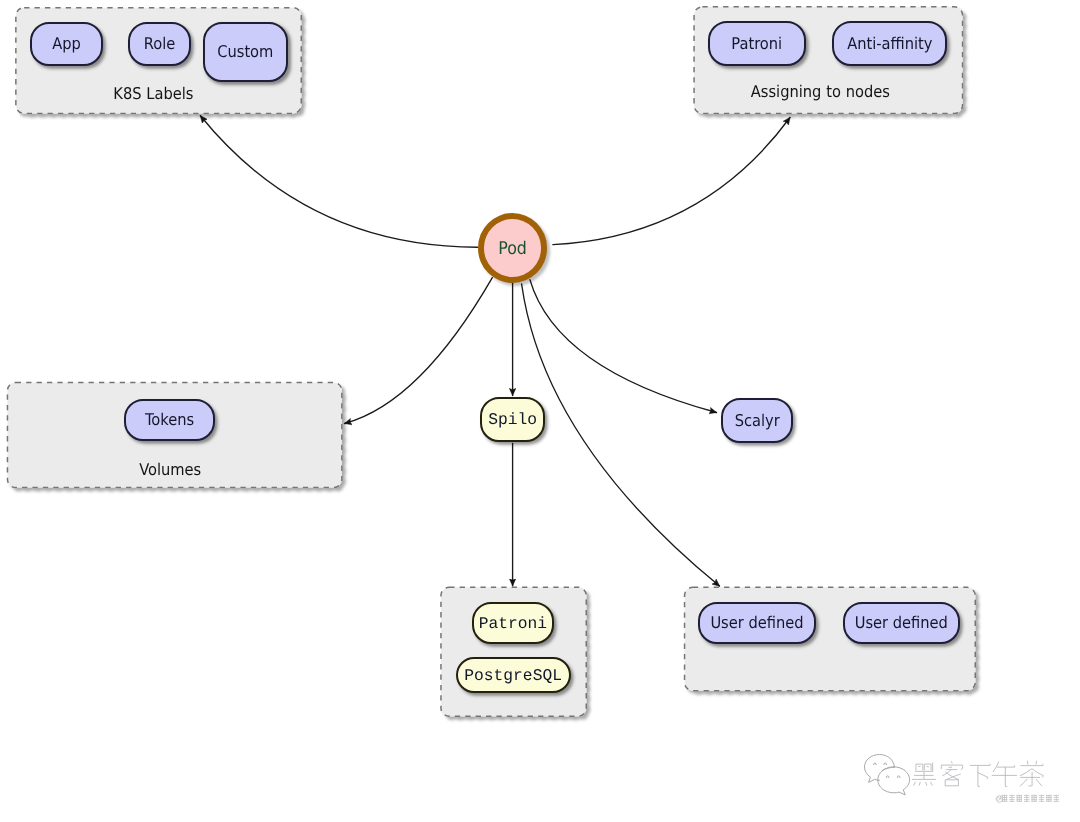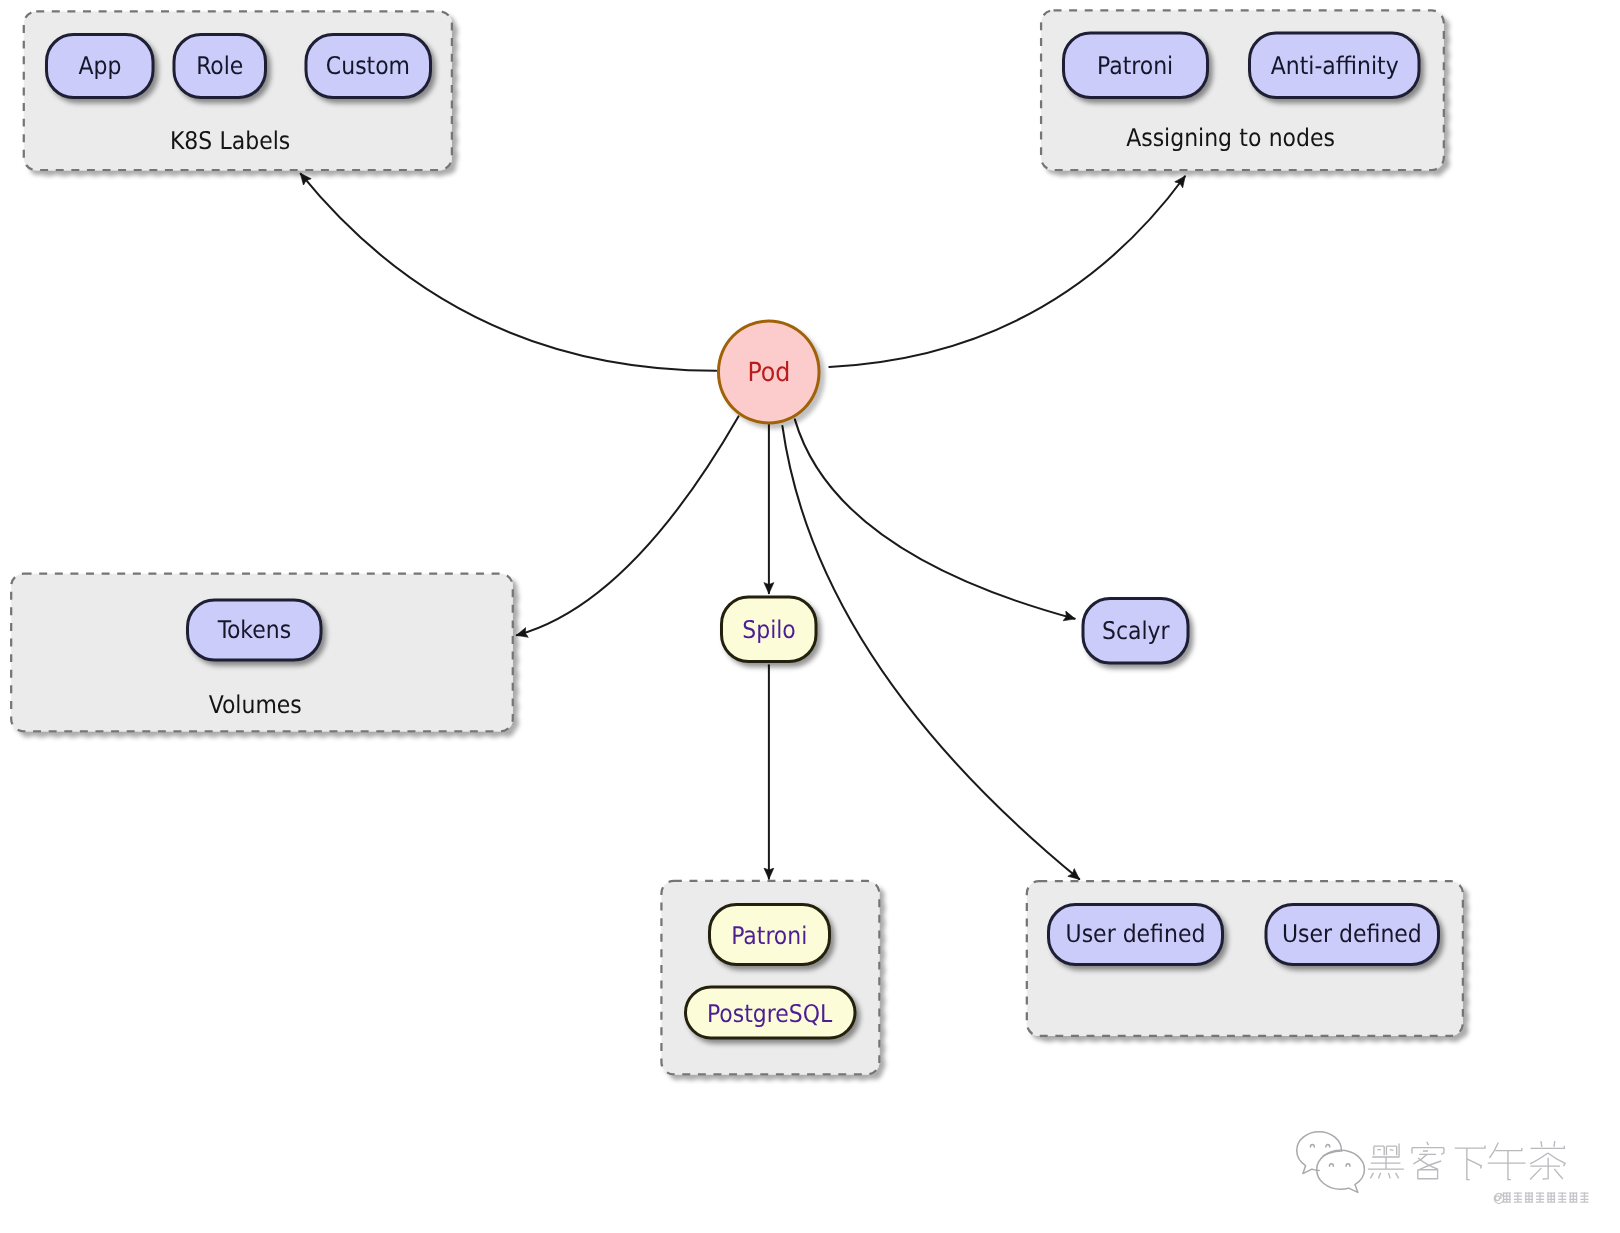--- a/index.html
+++ b/index.html
@@ -9,24 +9,24 @@
        -webkit-font-smoothing:antialiased;text-rendering:geometricPrecision;}
   #stage{position:relative;width:1080px;height:822px;background:#fff;}
   svg.layer{position:absolute;left:0;top:0;width:1080px;height:822px;pointer-events:none;}
   .grp-label{position:absolute;text-align:center;color:#141414;font-size:16.3px;
              white-space:nowrap;word-spacing:0.2px;}
   .node{position:absolute;box-sizing:border-box;display:flex;align-items:center;
         justify-content:center;border:2px solid #1e1e30;border-radius:19px;
         font-size:16.3px;color:#1b1b2e;white-space:nowrap;
         box-shadow:2.5px 2.8px 3.2px rgba(0,0,0,0.42);}
   .node.purple{background:#ccccfa;border-color:#1e1e35;color:#16162b;}
-  .node.yellow{background:#fcfcd8;border-color:#23210d;color:#4c1d95;}
+  .node.yellow{background:#fcfcd8;border-color:#23210d;color:#0f172a;font-family:Liberation Mono, monospace;}
   .pod{position:absolute;box-sizing:border-box;border-radius:50%;
-       background:#fccccc;border:2px solid #a16207;display:flex;align-items:center;
-       justify-content:center;font-size:17.6px;color:#b91c1c;padding-top:2px;
+       background:#fccccc;border:6px solid #a16207;display:flex;align-items:center;
+       justify-content:center;font-size:17.6px;color:#14532d;padding-top:2px;
        box-shadow:3px 3px 3px rgba(0,0,0,0.25);}
 </style>
 </head>
 <body>
 
 <div id="stage">
 
   <svg class="layer" viewBox="0 0 1080 822">
     <defs>
       <filter id="softshadow" x="-20%" y="-20%" width="150%" height="150%">
@@ -51,22 +51,22 @@
       <path d="M552.9,244.6 Q702,237 790,117.5" marker-end="url(#ah)"></path>
       <path d="M492.3,277.6 Q420,403 344.5,423.5" marker-end="url(#ah)"></path>
       <path d="M512.6,283.2 L512.6,395.5" marker-end="url(#ah)"></path>
       <path d="M529.9,279.6 Q556,369 716.5,412.5" marker-end="url(#ah)"></path>
       <path d="M521.6,284 Q544,442 719.5,586.1" marker-end="url(#ah)"></path>
       <path d="M512.6,443.5 L512.6,585.8" marker-end="url(#ah)"></path>
     </g>
   </svg>
 
   <div class="node purple" style="left:29.7px;top:21.8px;width:73.8px;height:44px">App</div>
-  <div class="node purple" style="left:115px;top:21.8px;width:63px;height:44px">Role</div>
-  <div class="node purple" style="left:202.8px;top:21.8px;width:85px;height:44px">Custom</div>
+  <div class="node purple" style="left:128px;top:21.8px;width:63px;height:44px">Role</div>
+  <div class="node purple" style="left:202.8px;top:21.8px;width:85px;height:60px">Custom</div>
   <div class="grp-label" style="left:-46.6px;top:84px;width:400px">K8S Labels</div>
 
   <div class="node purple" style="left:707.5px;top:21.2px;width:98.5px;height:45.3px">Patroni</div>
   <div class="node purple" style="left:832.3px;top:21.2px;width:115px;height:45.3px">Anti-affinity</div>
   <div class="grp-label" style="left:620.4px;top:82.4px;width:400px">Assigning to nodes</div>
 
   <div class="pod" style="left:477.8px;top:213px;width:69.6px;height:69.8px">Pod</div>
 
   <div class="node purple" style="left:124.4px;top:399.1px;width:90.4px;height:41.8px">Tokens</div>
   <div class="grp-label" style="left:-29.8px;top:460px;width:400px">Volumes</div>

